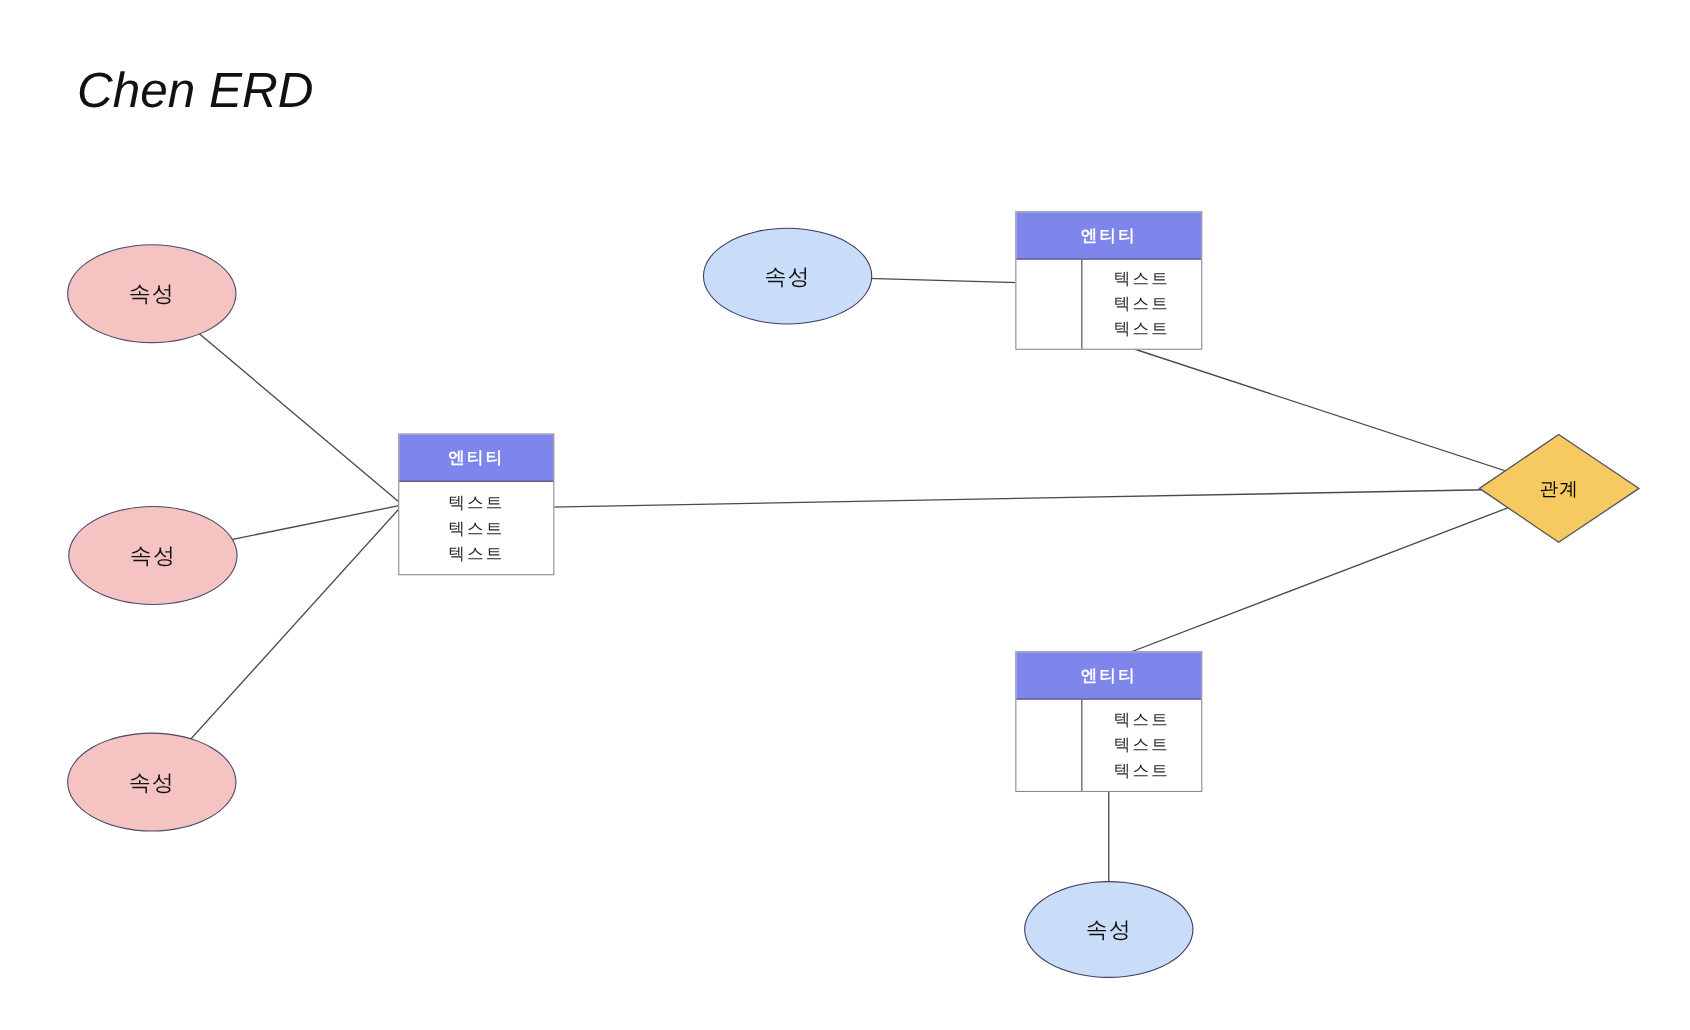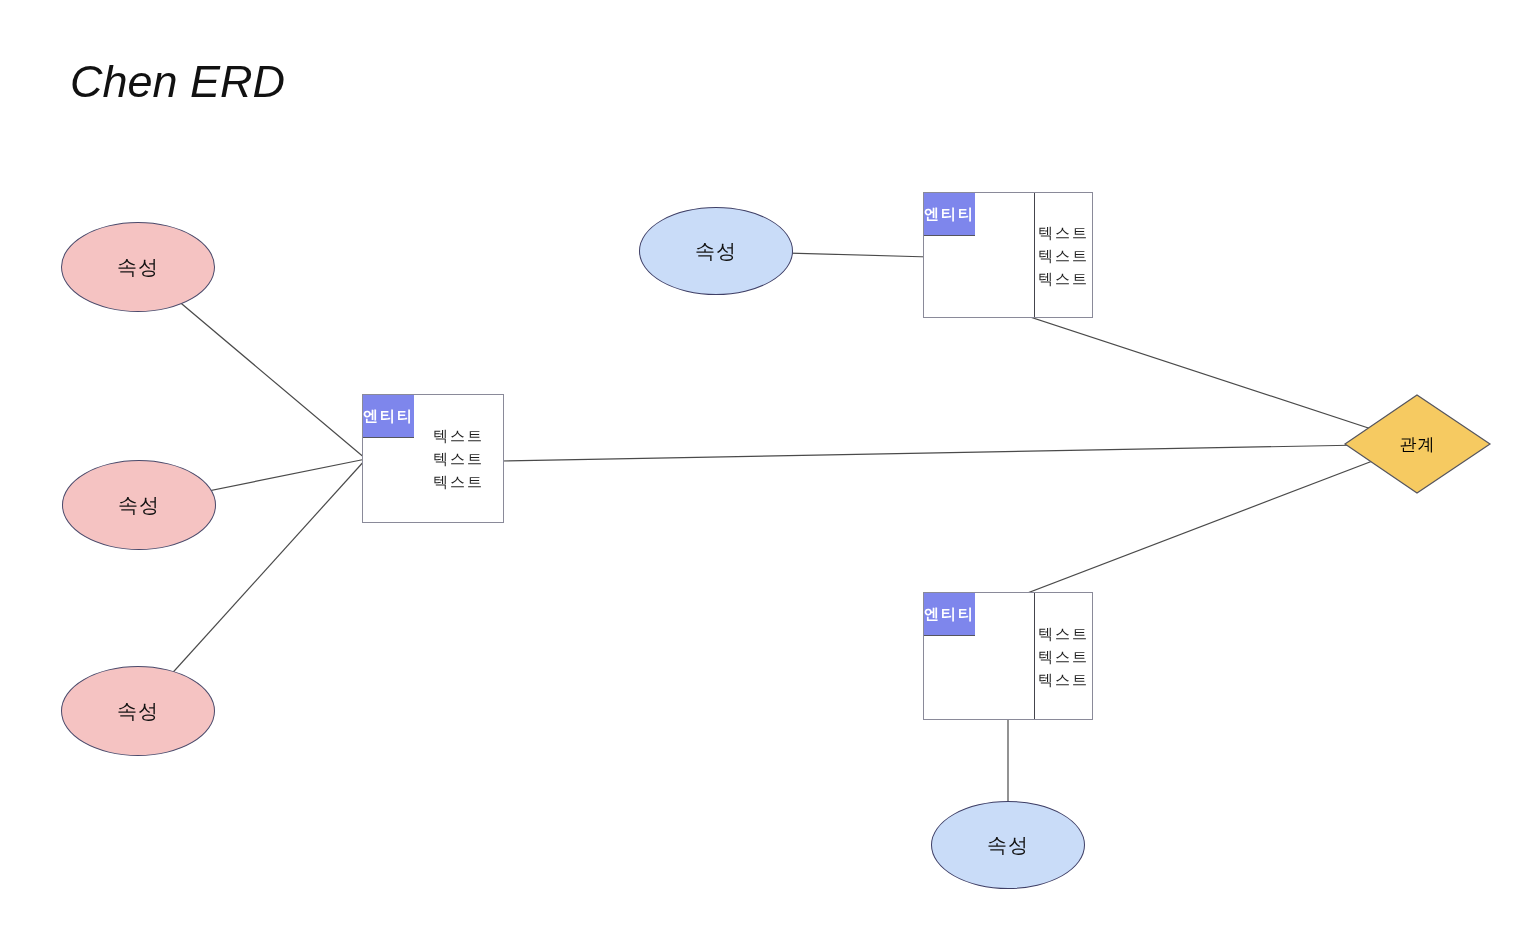--- a/index.html
+++ b/index.html
@@ -21,21 +21,21 @@
     display:flex;align-items:center;justify-content:center;
     font-size:20px;color:#111111;letter-spacing:1px;
     box-sizing:border-box;
   }
   .ellipse.pink{background:#f5c3c2;border:1px solid #4a4a6b;}
   .ellipse.blue{background:#c9dcf8;border:1px solid #3f3f66;}
 
   .entity{
     position:absolute;background:#ffffff;
     border:1px solid #8a8a99;box-sizing:border-box;
-    display:flex;flex-direction:row;
+    display:flex;flex-direction:column;
   }
   .entity-header{
     background:#7e86ec;color:#ffffff;
     height:42px;display:flex;align-items:center;justify-content:center;
     font-size:15px;font-weight:bold;letter-spacing:2px;
     border-bottom:1px solid #55555e;flex:0 0 auto;
   }
   .entity-body{flex:1 1 auto;display:flex;}
   .entity-cell-left{
     flex:0 0 60px;border-right:1px solid #44444c;box-sizing:border-box;

